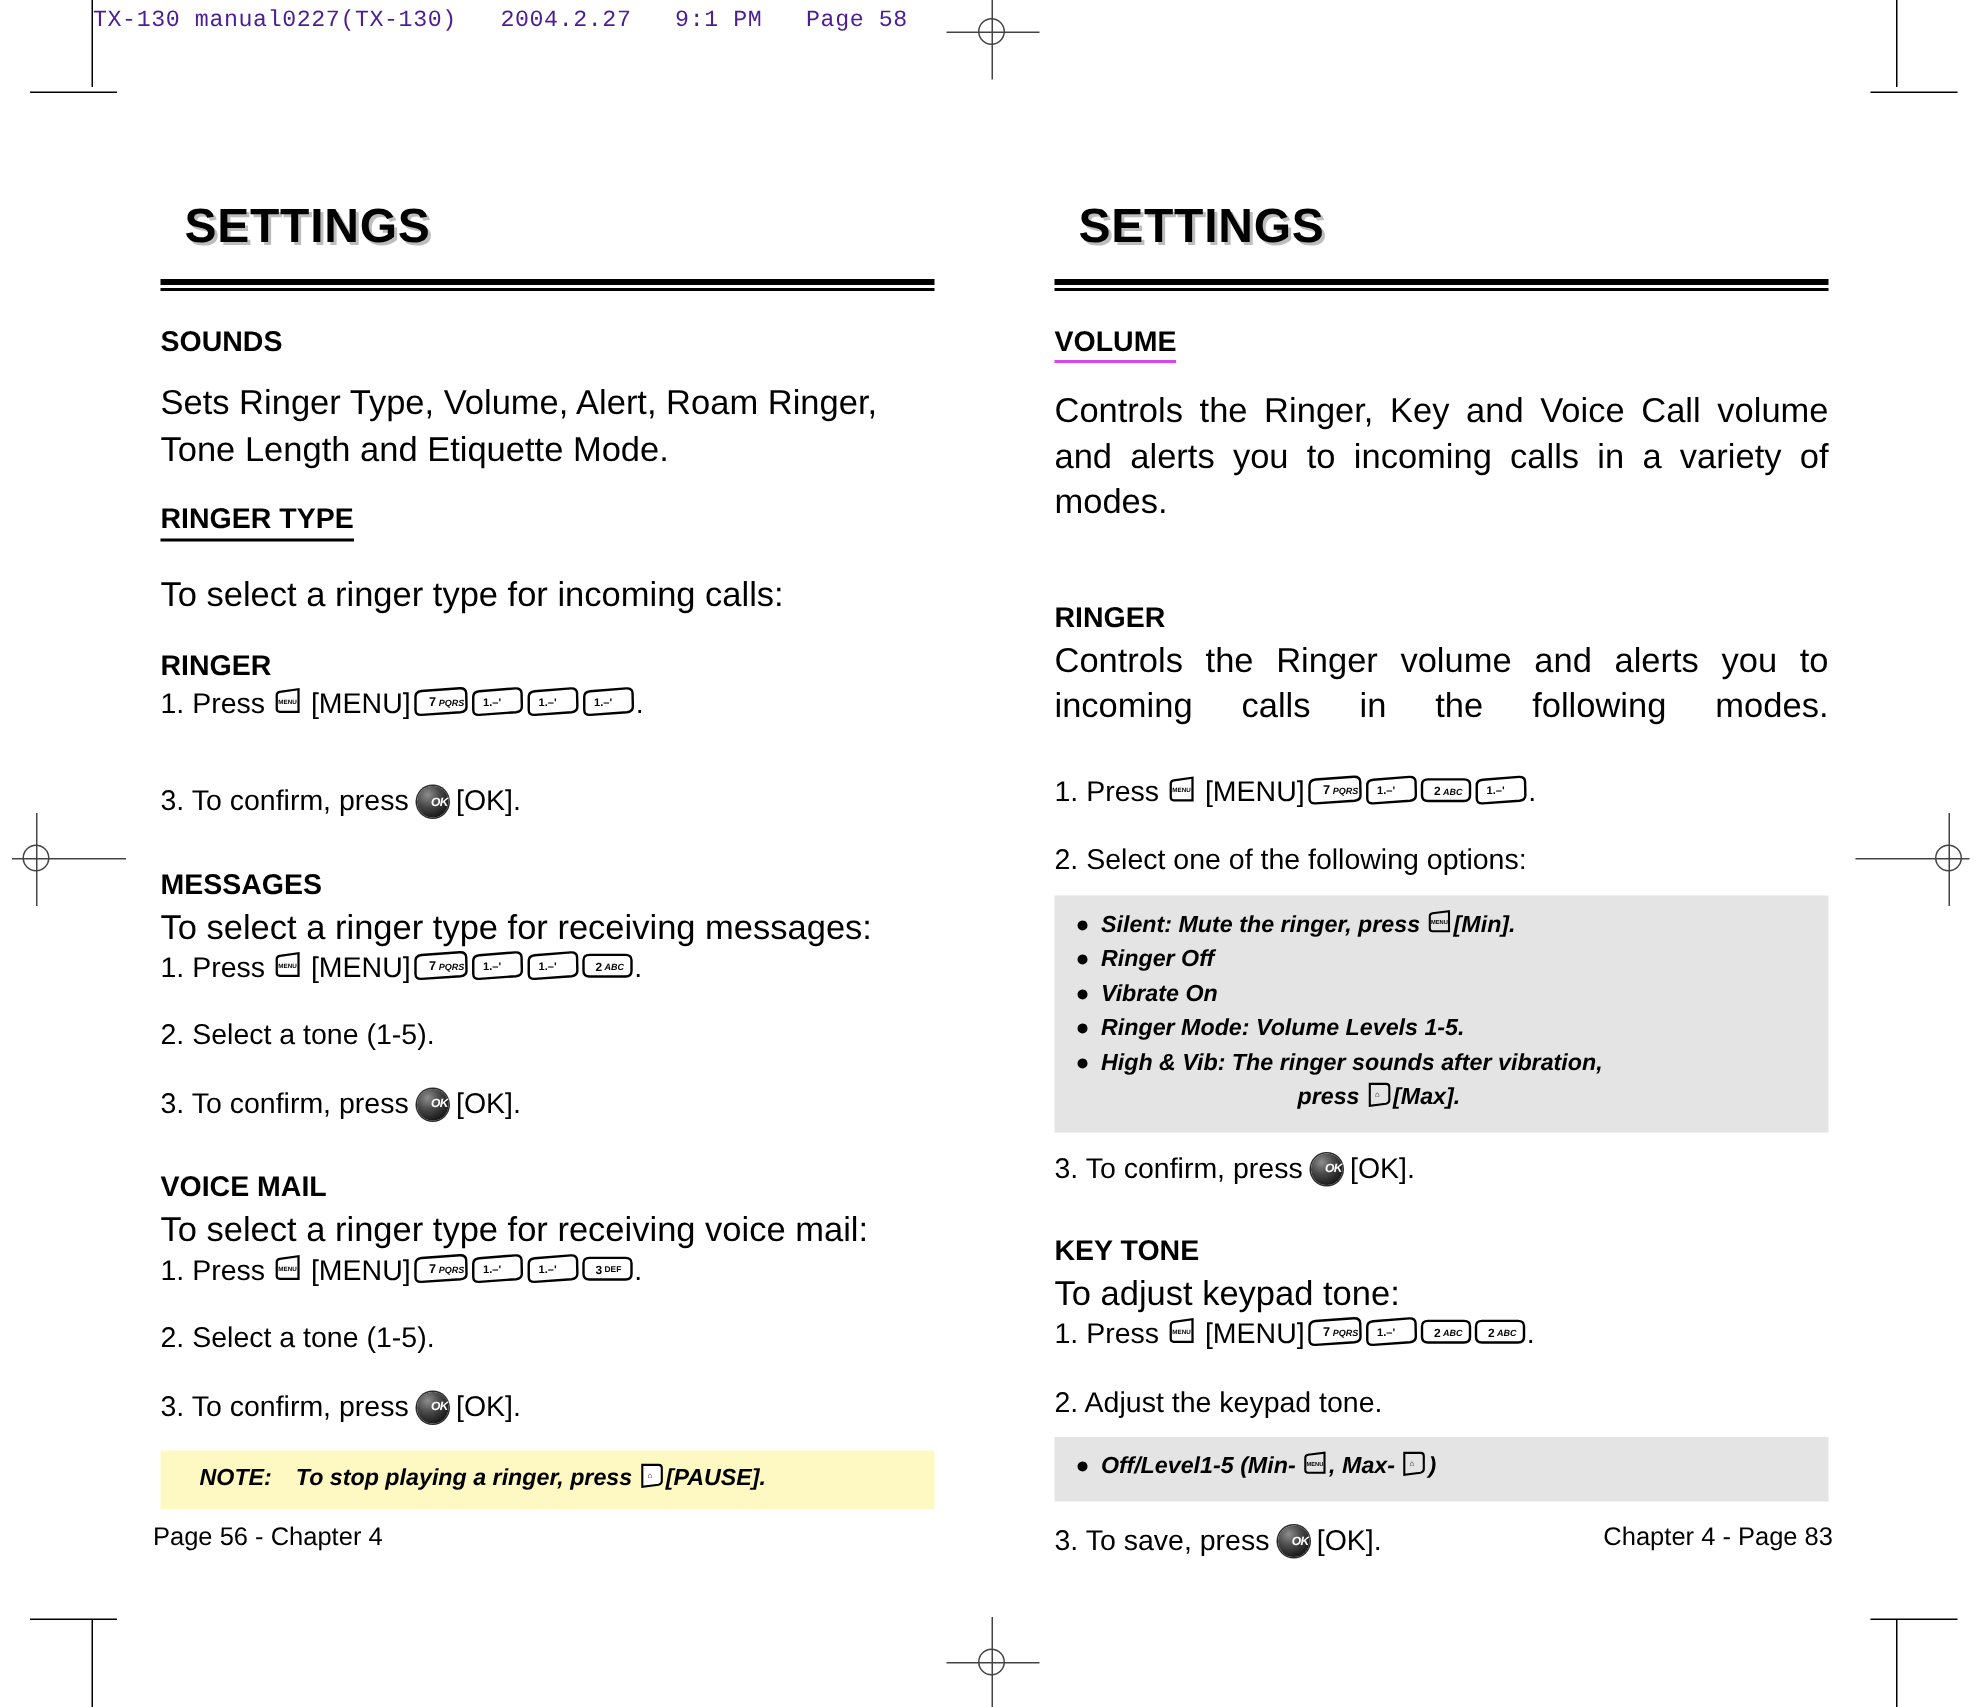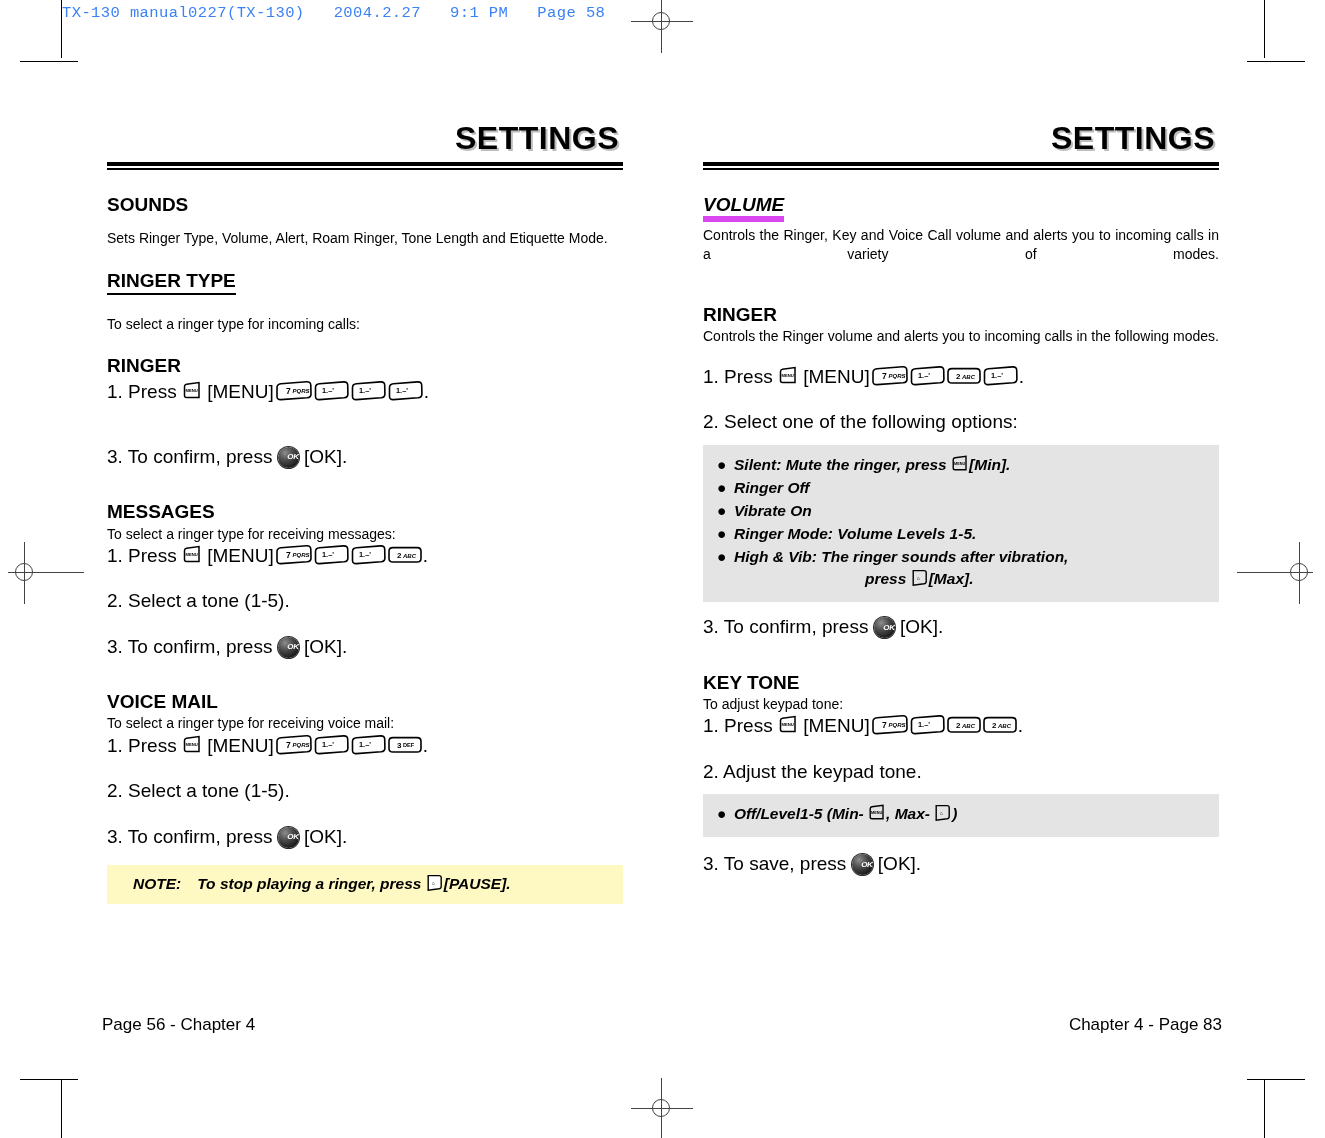--- a/index.html
+++ b/index.html
@@ -18,21 +18,21 @@
 
   
   .prepress-header {
     position: absolute;
     left: 62px;
     top: 4px;
     font-family: "Liberation Mono", monospace;
     font-size: 15.5px;
     letter-spacing: 0.4px;
     white-space: pre;
-    color: #3b82f6;
+    color: #4c1d95;
   }
   .crop { position: absolute; background: #000; }
   .crop.v { width: 1px; }
   .crop.h { height: 1px; }
 
   .regmark {
     position: absolute;
     width: 34px; height: 34px;
   }
   .regmark .circ {
@@ -57,64 +57,63 @@
   
   .column {
     position: absolute;
     top: 118px;
     width: 516px;
   }
   .col-left  { left: 107px; }
   .col-right { left: 703px; }
 
   .page-title {
-    text-align: right;
+    text-align: left;
     font-size: 32px;
     font-weight: bold;
     letter-spacing: 0.5px;
     line-height: 1.05;
     color: #000;
     text-shadow: 2px 2px 0 #bdbdbd;
-    margin: 4px;
+    margin: 16px;
     padding-bottom: 2px;
   }
   .title-rules {
     margin-top: 2px;
     margin-bottom: 24px;
   }
   .rule-thick { height: 4px; background: #000; }
   .rule-gap   { height: 2px; background: #fff; }
   .rule-thin  { height: 2px; background: #000; }
 
   h2.section-head {
     font-size: 19px;
     font-weight: bold;
     margin: 0 0 14px 0;
     line-height: 1.15;
   }
   h2.section-head.underline {
     display: inline-block;
-    border-bottom: 6px solid #d946ef;
+    border-bottom: 2px solid #d946ef;
     padding-bottom: 1px;
-    margin-bottom: 4px;
-    font-style: italic;
+    margin-bottom: 16px;
   }
   h3.sub-head {
     font-size: 19px;
     font-weight: bold;
     margin: 0;
     line-height: 1.32;
   }
   h3.sub-head.underline {
     display: inline-block;
     border-bottom: 2px solid #000;
     padding-bottom: 0px;
   }
   p.body {
-    font-size: 14px;
+    font-size: 23px;
     line-height: 1.32;
     margin: 0;
   }
   p.justify { text-align: justify; }
   p.justify:after { content: ""; display: inline-block; width: 100%; }
   .gap-m  { height: 20px; }
   .gap-l  { height: 30px; }
 
   .step {
     font-size: 19px;

